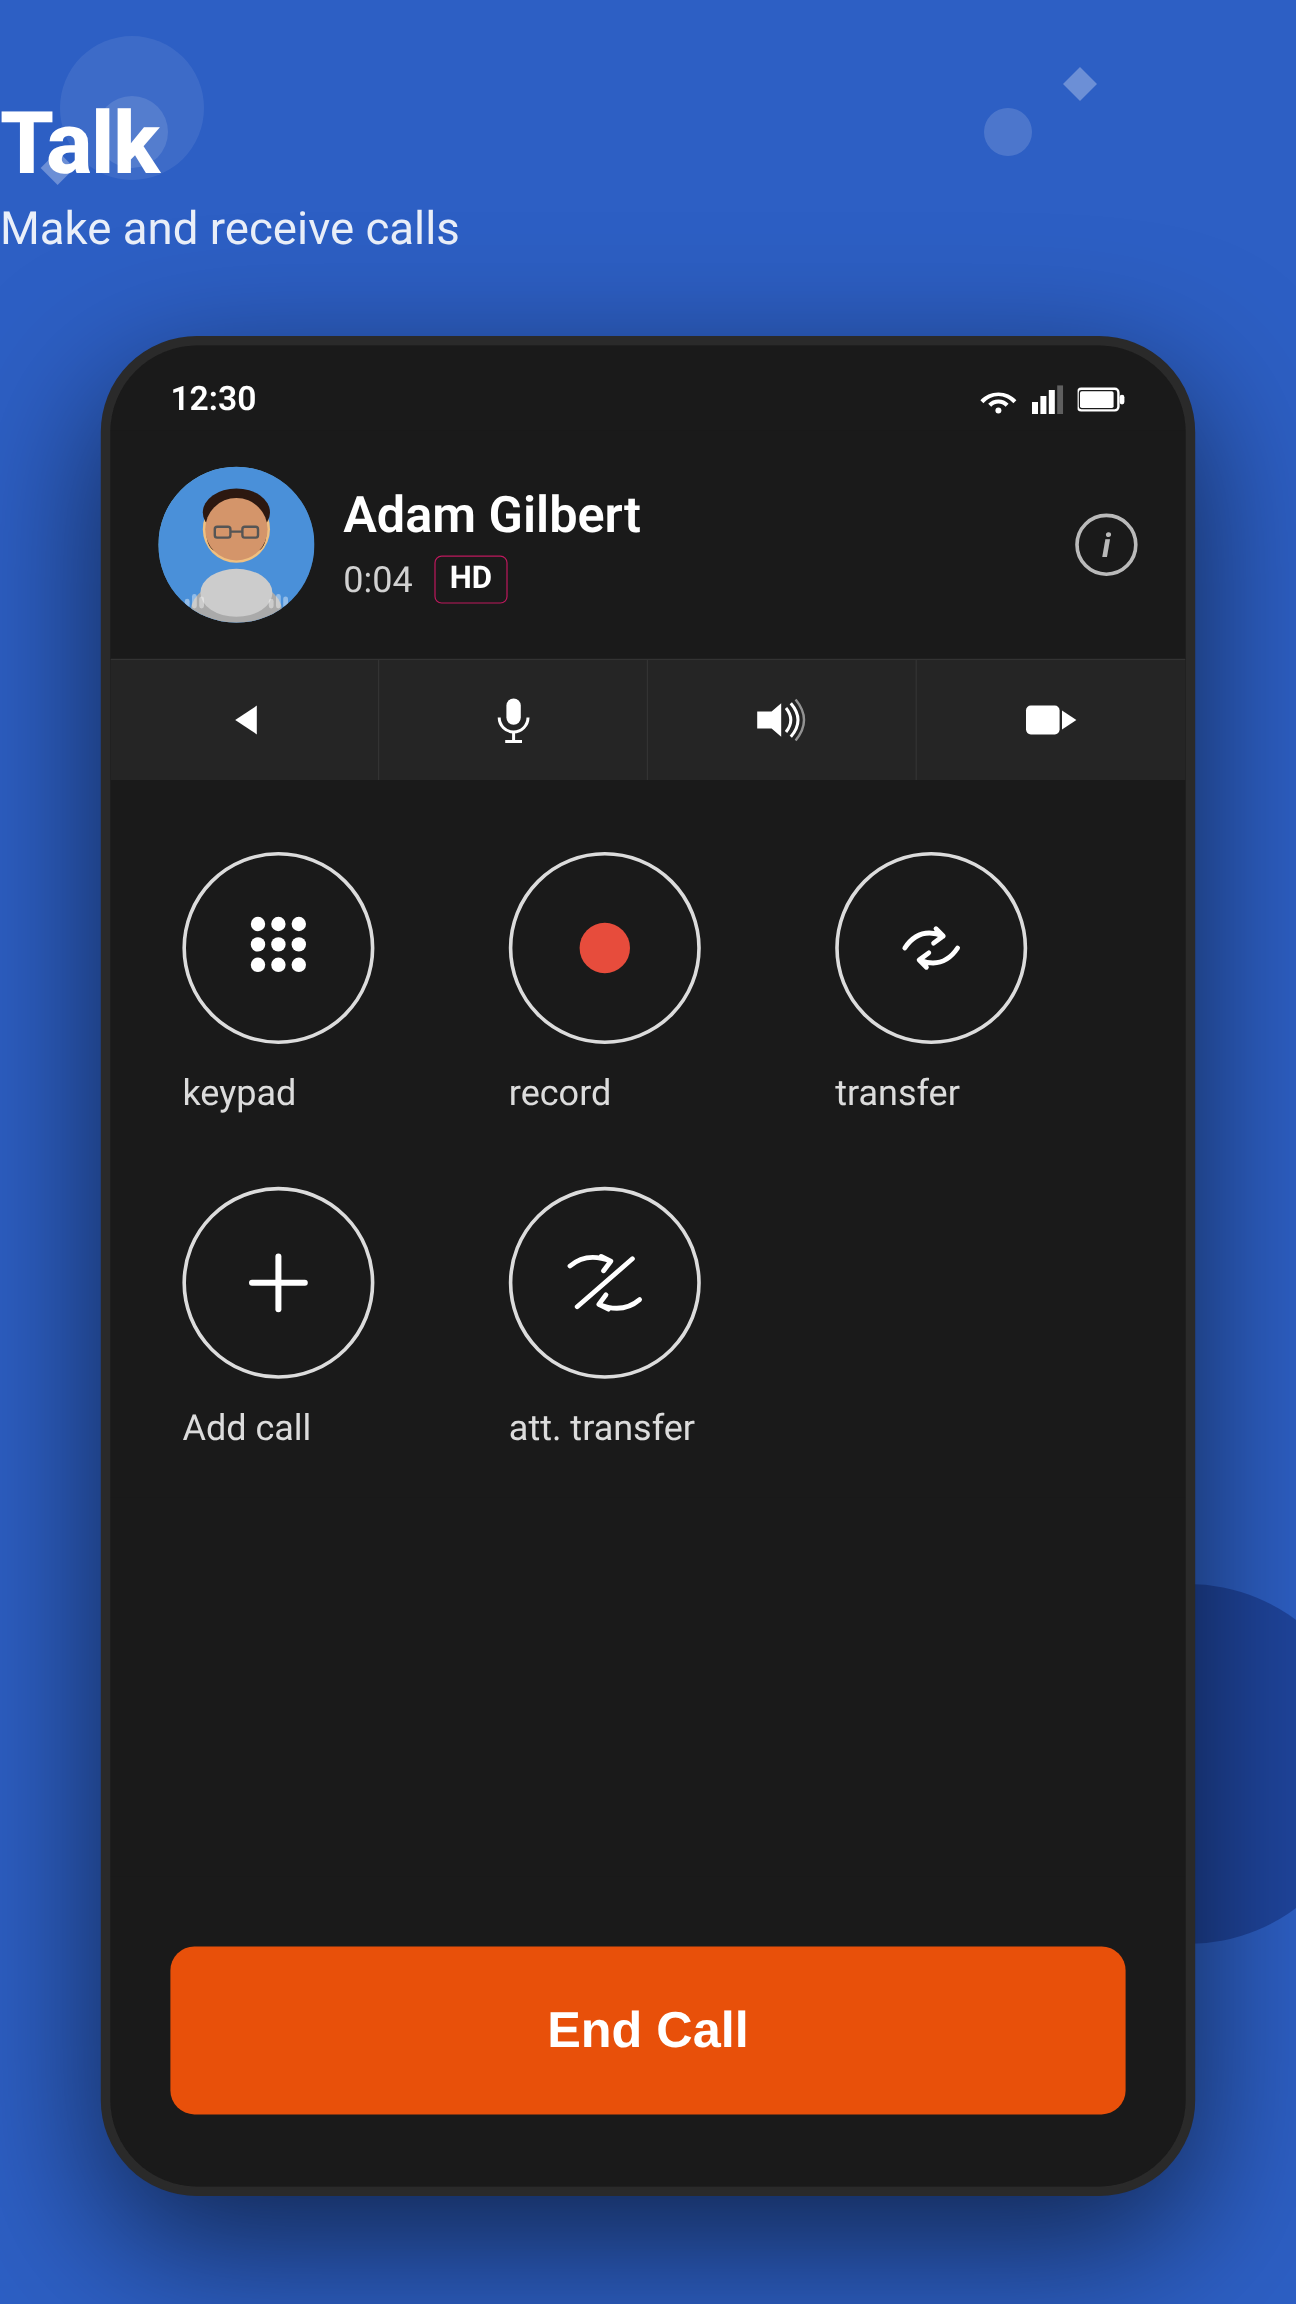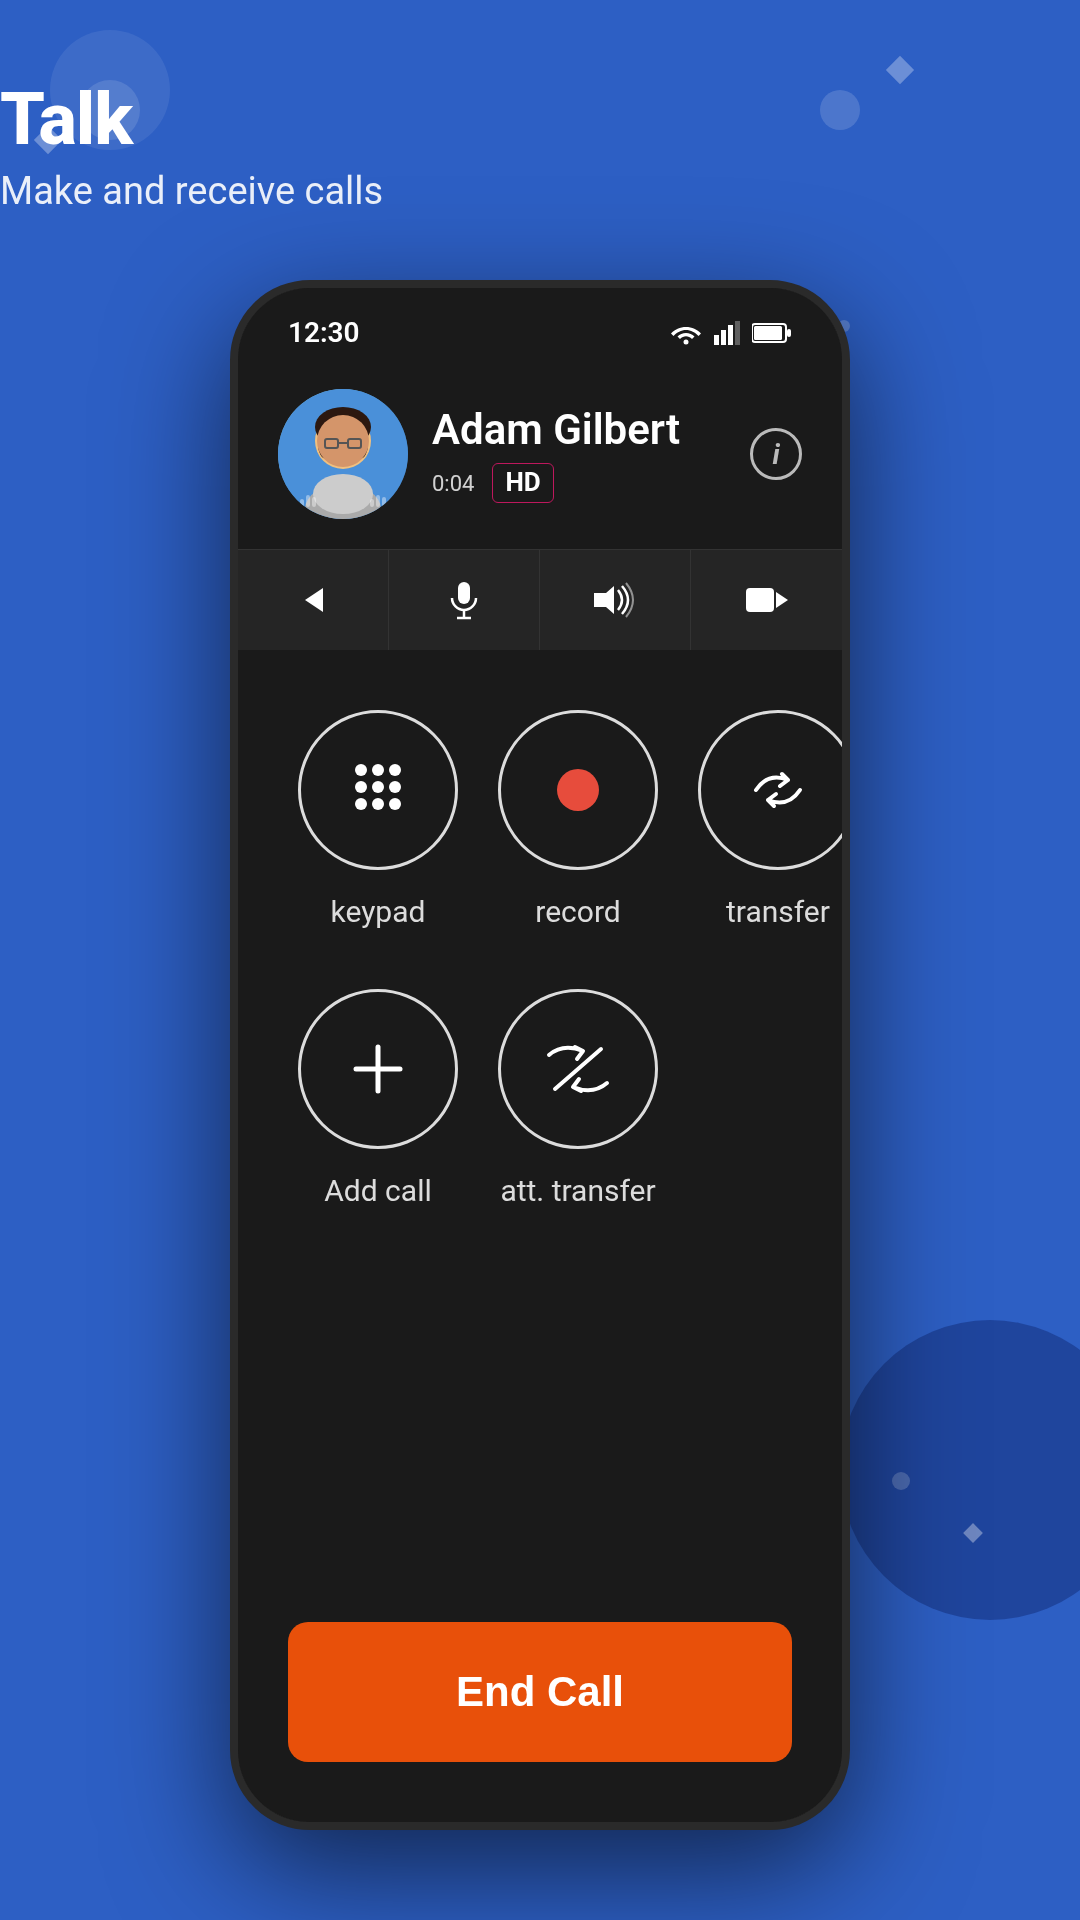--- a/index.html
+++ b/index.html
@@ -87,21 +87,21 @@
       color: rgba(255,255,255,0.9);
       margin-top: 10px;
     }
 
     
     .phone-container {
       position: absolute;
       top: 280px;
       left: 50%;
       transform: translateX(-50%);
-      width: 620px;
+      width: 912px;
       height: 1550px;
       z-index: 3;
     }
 
     .phone-frame {
       width: 100%;
       height: 100%;
       background: #1a1a1a;
       border-radius: 80px;
       border: 8px solid #2a2a2a;
@@ -173,21 +173,21 @@
     }
 
     .call-status-row {
       display: flex;
       align-items: center;
       gap: 18px;
       margin-top: 8px;
     }
 
     .call-duration {
-      font-size: 22px;
+      font-size: 30px;
       color: rgba(255,255,255,0.8);
       font-weight: 400;
     }
 
     .hd-badge {
       font-size: 26px;
       font-weight: 700;
       color: white;
       padding: 2px 12px;
       border: 1px solid #be185d;
@@ -238,21 +238,21 @@
 
     .controls-grid {
       display: grid;
       grid-template-columns: repeat(3, 1fr);
       gap: 60px 40px;
     }
 
     .control-item {
       display: flex;
       flex-direction: column;
-      align-items: center;
+      align-items: flex-start;
       gap: 24px;
       cursor: pointer;
     }
 
     .control-circle {
       width: 160px;
       height: 160px;
       border-radius: 50%;
       border: 3px solid rgba(255,255,255,0.85);
       display: flex;

